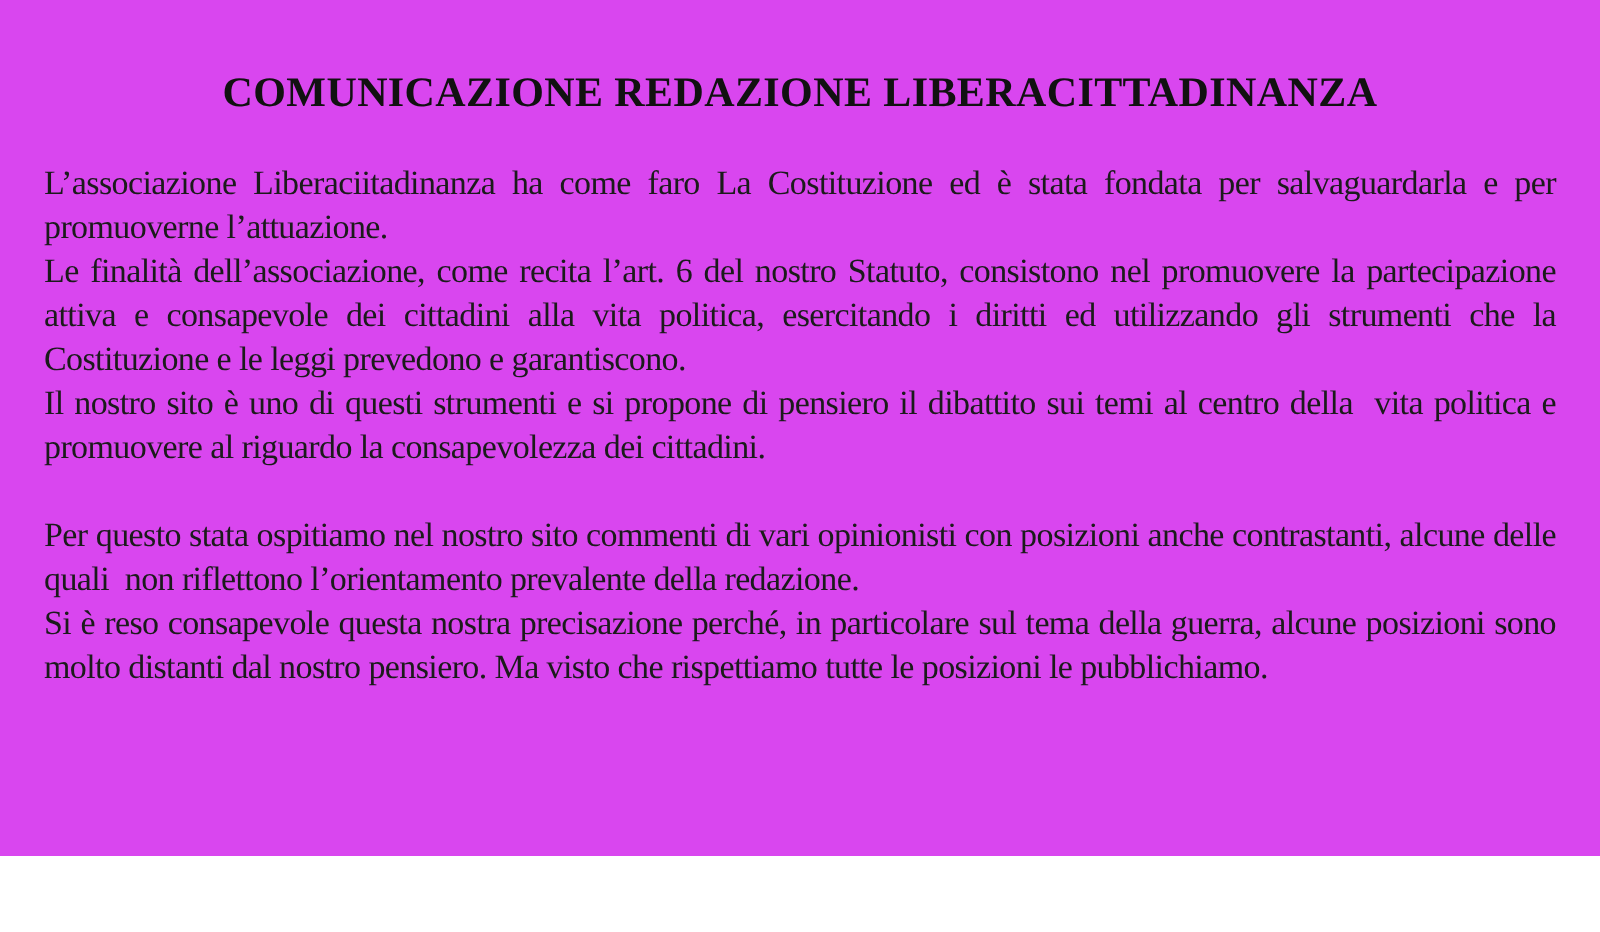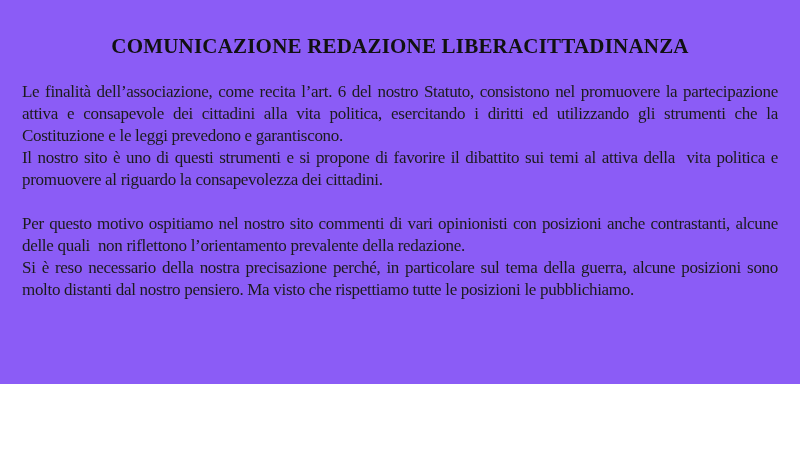--- a/index.html
+++ b/index.html
@@ -3,22 +3,22 @@
 <meta charset="utf-8">
 <style>
   html, body {
     margin: 0;
     padding: 0;
     background: #ffffff;
   }
   .page {
     position: relative;
     width: 800px;
-    height: 384px;
-    background: #8b5cf6;
+    height: 428px;
+    background: #d946ef;
     overflow: hidden;
     box-sizing: border-box;
     font-family: "Liberation Serif", "DejaVu Serif", serif;
     color: #1b1b1b;
   }
   .doc-title {
     margin: 33px 22px 0 22px;
     text-align: center;
     font-size: 21px;
     line-height: 26px;
@@ -43,24 +43,25 @@
 </style>
 </head>
 <body>
 
 <div class="page">
   <h1 class="doc-title">COMUNICAZIONE REDAZIONE LIBERACITTADINANZA</h1>
 
   <div class="doc-body">
 
     <section class="block">
+      <p>L’associazione Liberaciitadinanza ha come faro La Costituzione ed è stata fondata per salvaguardarla e per promuoverne l’attuazione.</p>
       <p>Le finalità dell’associazione, come recita l’art. 6 del nostro Statuto, consistono nel promuovere la partecipazione attiva e consapevole dei cittadini alla vita politica, esercitando i diritti ed utilizzando gli strumenti che la Costituzione e le leggi prevedono e garantiscono.</p>
-      <p>Il nostro sito è uno di questi strumenti e si propone di favorire il dibattito sui temi al attiva della  vita politica e promuovere al riguardo la consapevolezza dei cittadini.</p>
+      <p>Il nostro sito è uno di questi strumenti e si propone di pensiero il dibattito sui temi al centro della  vita politica e promuovere al riguardo la consapevolezza dei cittadini.</p>
     </section>
 
     <section class="block">
-      <p>Per questo motivo ospitiamo nel nostro sito commenti di vari opinionisti con posizioni anche contrastanti, alcune delle quali  non riflettono l’orientamento prevalente della redazione.</p>
-      <p>Si è reso necessario della nostra precisazione perché, in particolare sul tema della guerra, alcune posizioni sono  molto distanti dal nostro pensiero. Ma visto che rispettiamo tutte le posizioni le pubblichiamo.</p>
+      <p>Per questo stata ospitiamo nel nostro sito commenti di vari opinionisti con posizioni anche contrastanti, alcune delle quali  non riflettono l’orientamento prevalente della redazione.</p>
+      <p>Si è reso consapevole questa nostra precisazione perché, in particolare sul tema della guerra, alcune posizioni sono  molto distanti dal nostro pensiero. Ma visto che rispettiamo tutte le posizioni le pubblichiamo.</p>
     </section>
 
 
   </div>
 </div>
 
 </body></html>

